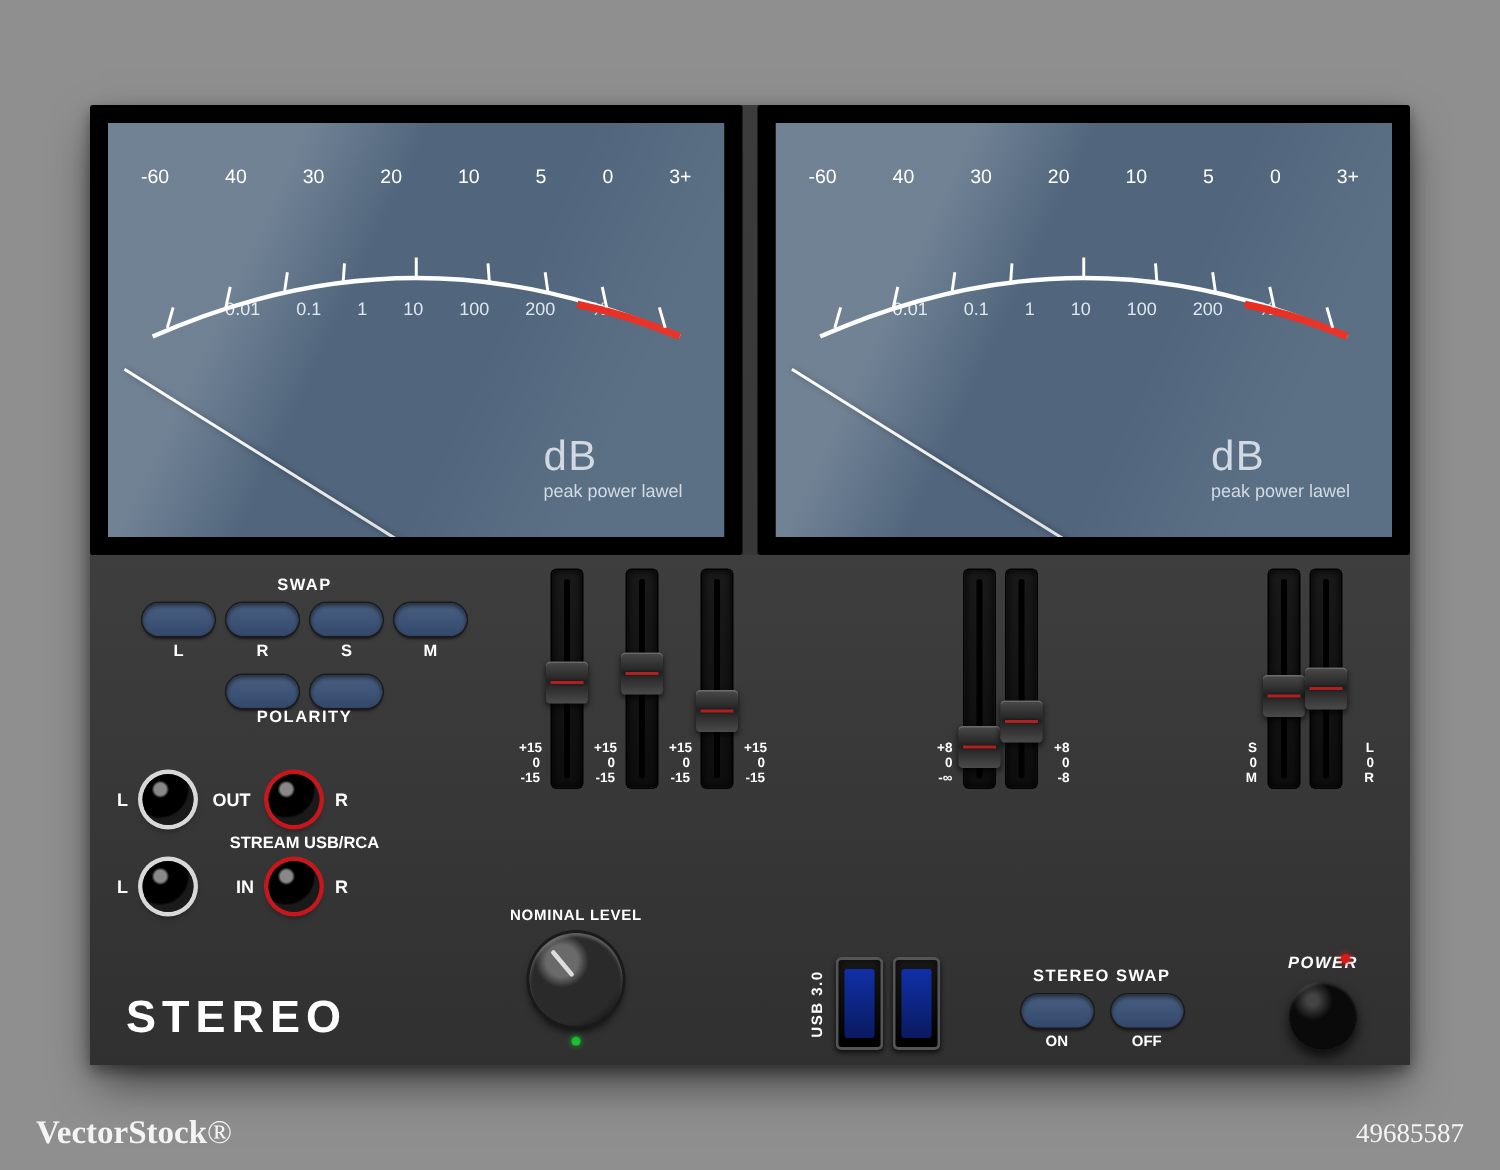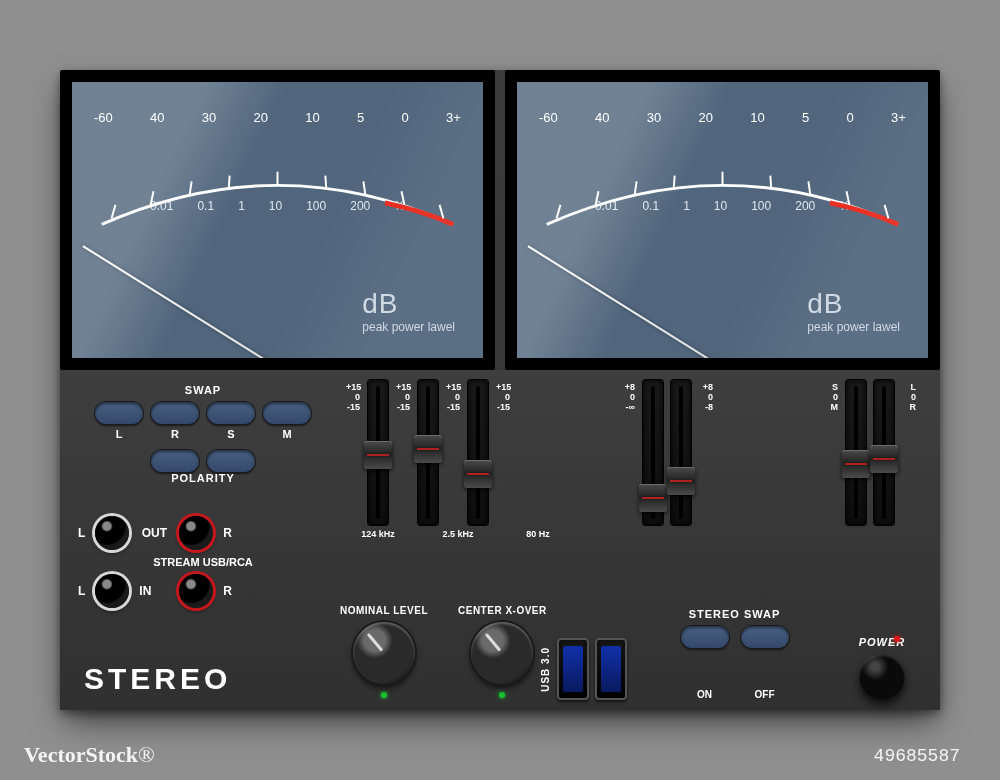--- a/index.html
+++ b/index.html
@@ -83,21 +83,21 @@
   .brand{
     position:absolute; left:24px; bottom:14px;
     color:#fff; font-size:30px; font-weight:900; letter-spacing:4px;
     font-family: Impact, "Arial Black", sans-serif;
   }
   
   .slider-region{ position:absolute; left:280px; right:18px; top:8px; height:210px; }
   .group-titles{ display:flex; justify-content:space-around; padding:0 10px 4px;}
   .sliders{ display:flex; justify-content:space-between; padding:0 4px; }
   .slider-block{ display:flex; gap:4px; align-items:flex-start;}
-  .scale-col{ display:flex; flex-direction:column; justify-content:flex-start; height:145px; font-size:9px; color:#fff; font-weight:bold; padding:4px 2px 0; }
+  .scale-col{ display:flex; flex-direction:column; justify-content:flex-end; height:145px; font-size:9px; color:#fff; font-weight:bold; padding:4px 2px 0; }
   .scale-col.tight{ width:18px; text-align:right;}
   .track{
     width:20px; height:145px;
     background: linear-gradient(#1a1a1a,#0e0e0e);
     border-radius:3px;
     box-shadow: inset 0 0 6px #000, 0 0 0 1px #000;
     position:relative; margin:2px 2px 0;
   }
   .track::before{ content:""; position:absolute; left:50%; top:6px; bottom:6px; width:4px; transform:translateX(-50%);
     background:#000; border-radius:2px;}
@@ -133,37 +133,37 @@
     width:32px; height:62px; border-radius:4px;
     background:linear-gradient(#1a1a1a,#000);
     box-shadow: inset 0 0 0 2px #555, inset 0 0 8px #000, 0 2px 3px rgba(0,0,0,.6);
     position:relative;
   }
   .usb-port::after{content:""; position:absolute; left:6px; right:6px; top:8px; bottom:8px;
     background:linear-gradient(#1030a8,#0a1a60); border-radius:2px;}
   .swap-block{ text-align:center;}
   .swap-btns{ display:flex; gap:12px; margin-top:6px; justify-content:center;}
   .swap-lbls{ display:flex; gap:12px; margin-top:4px; justify-content:center;}
-  .swap-lbl{ width:48px; color:#fff; font-size:10px; font-weight:bold; text-align:center;margin-top:37px;}
+  .swap-lbl{ width:48px; color:#fff; font-size:10px; font-weight:bold; text-align:center;}
   .power-block{ text-align:center;font-style:italic;}
   .power-btn{
     width:46px; height:46px; border-radius:50%; margin:6px auto 0;
     background: radial-gradient(circle at 35% 28%, #444 0 8%, #0a0a0a 30% 100%);
     box-shadow: 0 5px 8px rgba(0,0,0,.7), inset 0 2px 2px rgba(255,255,255,.15);
   }
   .led-red{ width:6px; height:6px; border-radius:50%; background:#e01818; box-shadow:0 0 5px #e01818;
     position:absolute; right:22px; bottom:58px;}
   .watermark{
     position:absolute; left:24px; bottom:12px; color:rgba(255,255,255,.9);
     font-size:22px; font-family:Georgia,serif;
   }
   .watermark b{ font-weight:bold; }
   .stockid{
-    position:absolute; right:40px; bottom:14px; color:rgba(255,255,255,.9);
-    font-size:18px; font-family:Liberation Mono, monospace;
+    position:absolute; right:24px; bottom:14px; color:rgba(255,255,255,.9);
+    font-size:18px; font-family:Liberation Serif, serif;
   }
 </style>
 </head>
 <body>
 
 <div class="unit">
 
   <div class="meters">
     <div class="meter">
       <div class="meter-face">
@@ -290,21 +290,21 @@
         <span>L</span>
         <div class="jack"></div>
         <span style="flex:0 0 30px;text-align:center">OUT</span>
         <div class="jack red"></div>
         <span>R</span>
       </div>
       <div style="text-align:center;font-size:11px;margin:2px 0;">STREAM USB/RCA</div>
       <div class="jack-row">
         <span>L</span>
         <div class="jack"></div>
-        <span style="flex:0 0 30px;text-align:left">IN</span>
+        <span style="flex:0 0 30px;text-align:right">IN</span>
         <div class="jack red"></div>
         <span>R</span>
       </div>
     </div>
 
     <div class="brand">STEREO</div>
 
     <div class="slider-region">
 
       <div class="sliders">
@@ -373,40 +373,28 @@
               <div class="thumb" style="top:45%"></div>
             </div>
           <div class="scale-col tight">
               <span>L</span>
               <span>0</span>
               <span>R</span>
             </div>
         </div>
       </div>
 
-      <div class="slider-footer">
-        <div style="display:flex;gap:20px;width:210px;justify-content:space-around">
-          <span class="foot-lbl">124 kHz</span>
-          <span class="foot-lbl">2.5 kHz</span>
-          <span class="foot-lbl">80 Hz</span>
-        </div>
-      </div>
     </div>
 
     <div class="knob-area">
       <div class="knob-wrap">
         <div class="knob-title">NOMINAL LEVEL</div>
         <div class="knob"></div>
         <span class="led-dot led-green"></span>
       </div>
-      <div class="knob-wrap">
-        <div class="knob-title">CENTER X-OVER</div>
-        <div class="knob"></div>
-        <span class="led-dot led-green"></span>
-      </div>
     </div>
 
     <div class="lower-right">
       <div class="usb-block">
         <span class="usb-lbl">USB 3.0</span>
         <div class="usb-port"></div>
         <div class="usb-port"></div>
       </div>
 
       <div class="swap-block">

